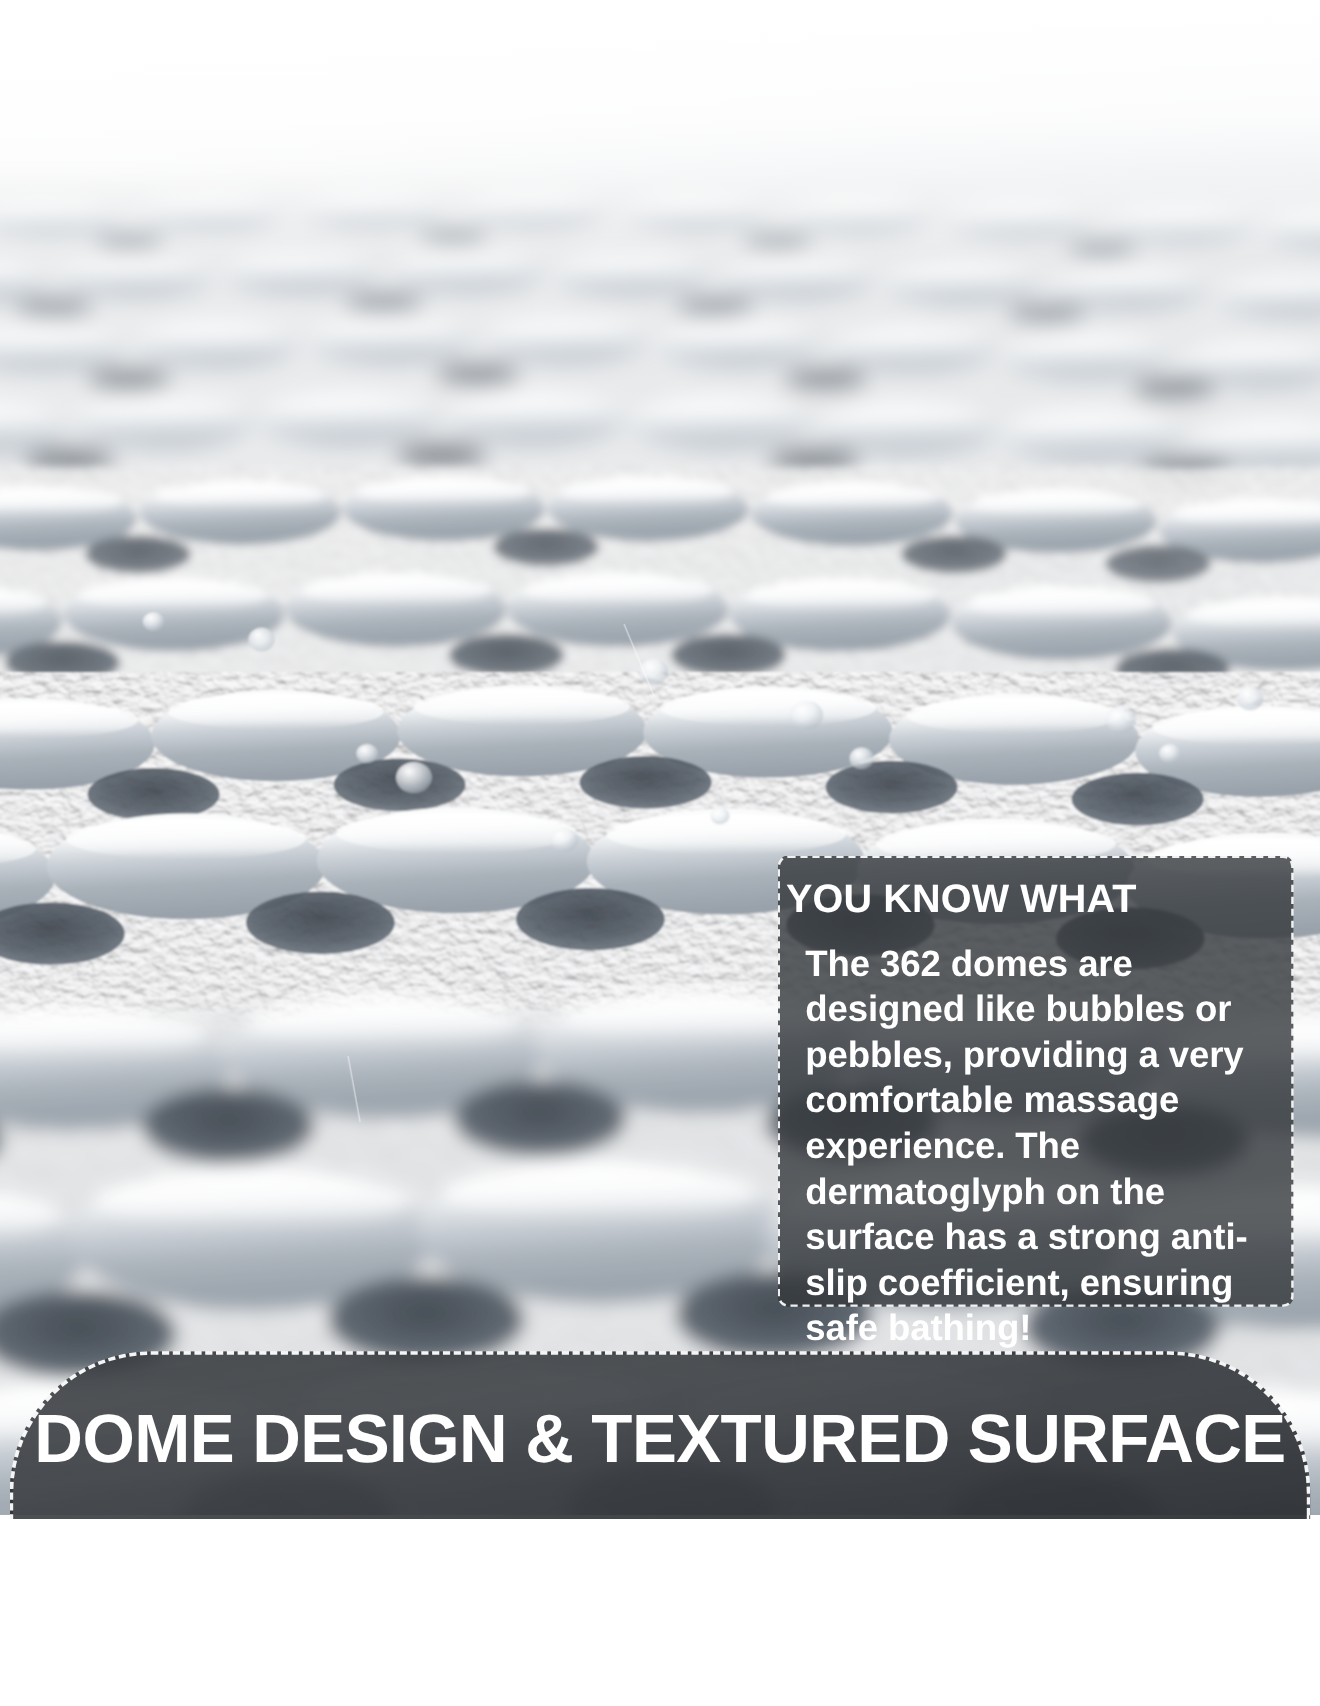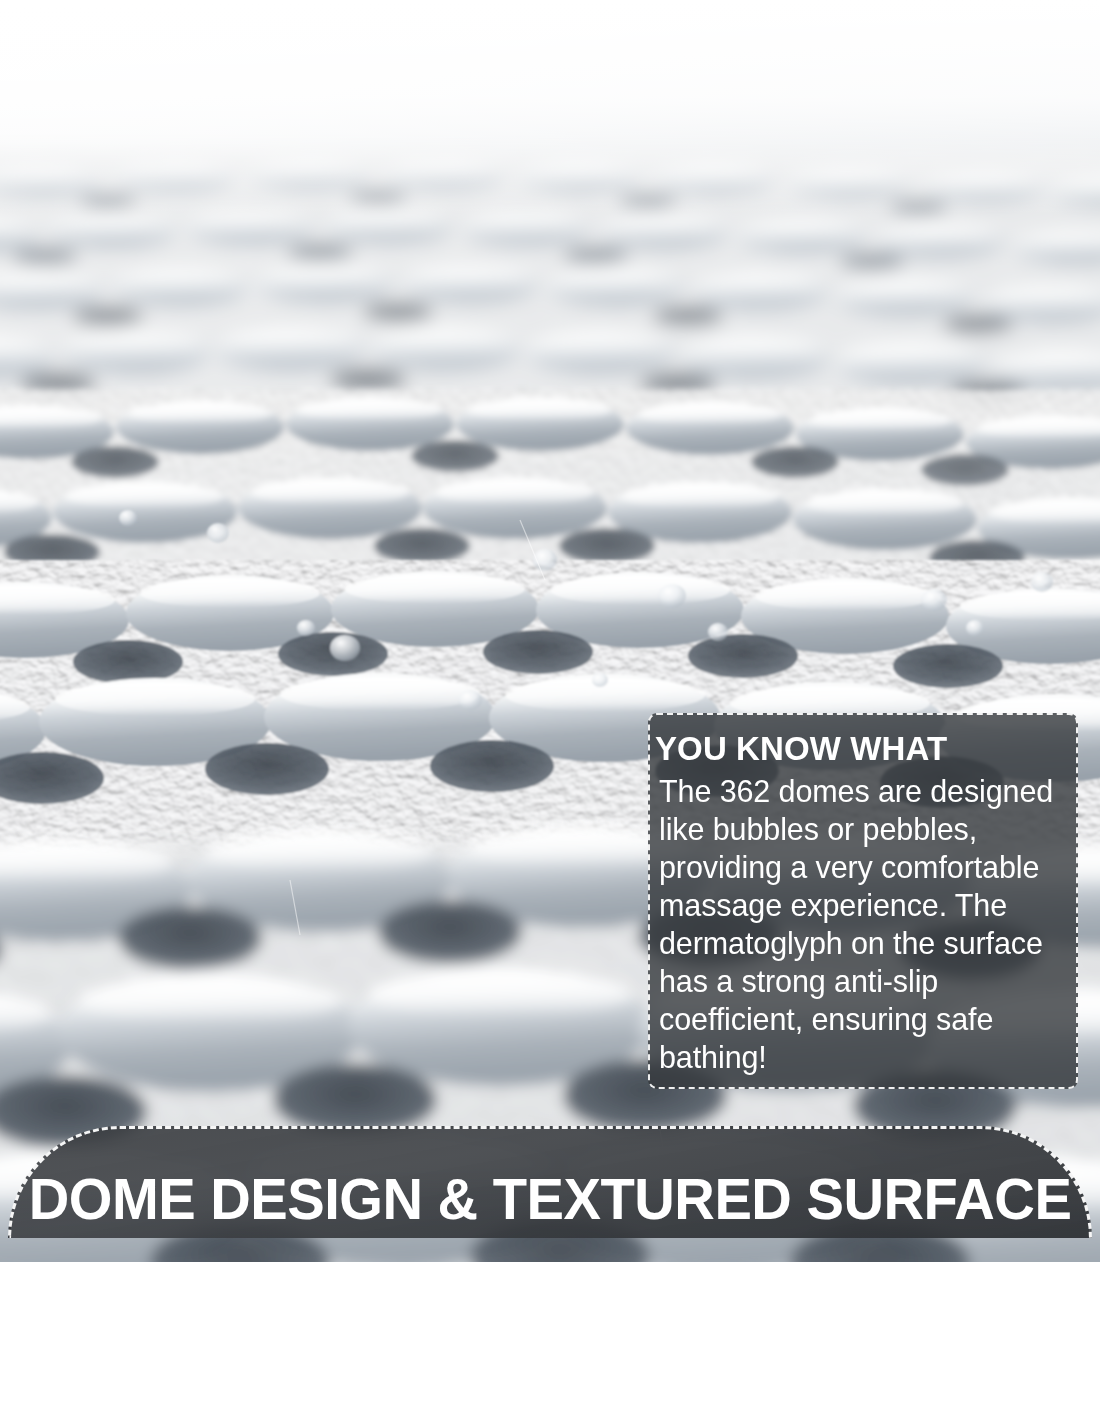--- a/index.html
+++ b/index.html
@@ -55,33 +55,33 @@
     font-size: 33px;
     font-weight: bold;
     letter-spacing: 0.1px;
     line-height: 38px;
     margin: 0 0 2px 0;
     white-space: nowrap;
   }
   #panel-body {
     color: #ffffff;
     font-size: 30.5px;
-    font-weight: normal;
+    font-weight: bold;
     line-height: 38px;
-    margin: 4px;
+    margin: 16px;
     letter-spacing: -0.1px;
   }
 
   
   #bottom-banner {
     position: absolute;
     left: 8px;
     top: 1126px;
     width: 1084px;
-    height: 112px;
+    height: 140px;
     box-sizing: border-box;
     border: 3px dashed rgba(255,255,255,0.95);
     border-bottom: none;
     border-radius: 118px 118px 0 0;
     overflow: hidden;
     background: linear-gradient(170deg,
         rgba(58,61,65,0.90) 0%,
         rgba(64,67,71,0.92) 35%,
         rgba(52,55,59,0.94) 75%,
         rgba(46,49,53,0.95) 100%);

